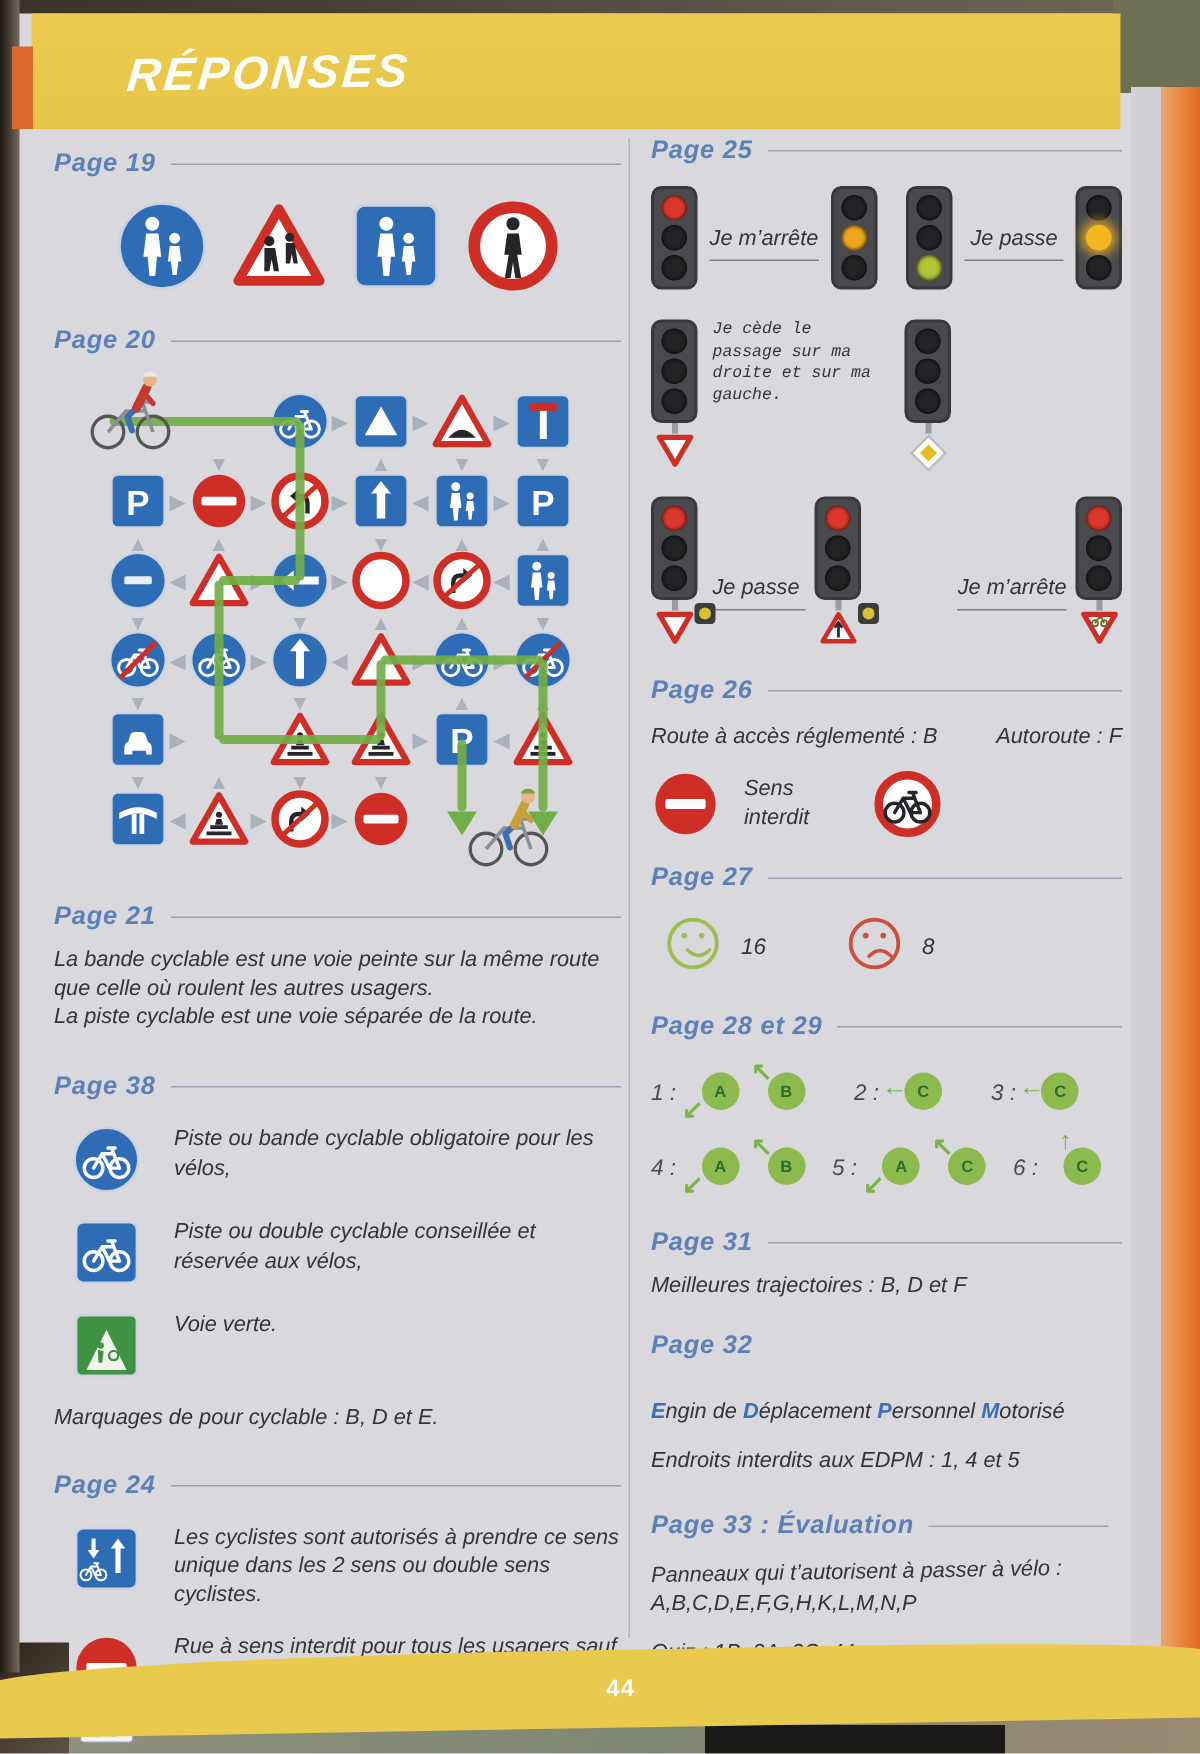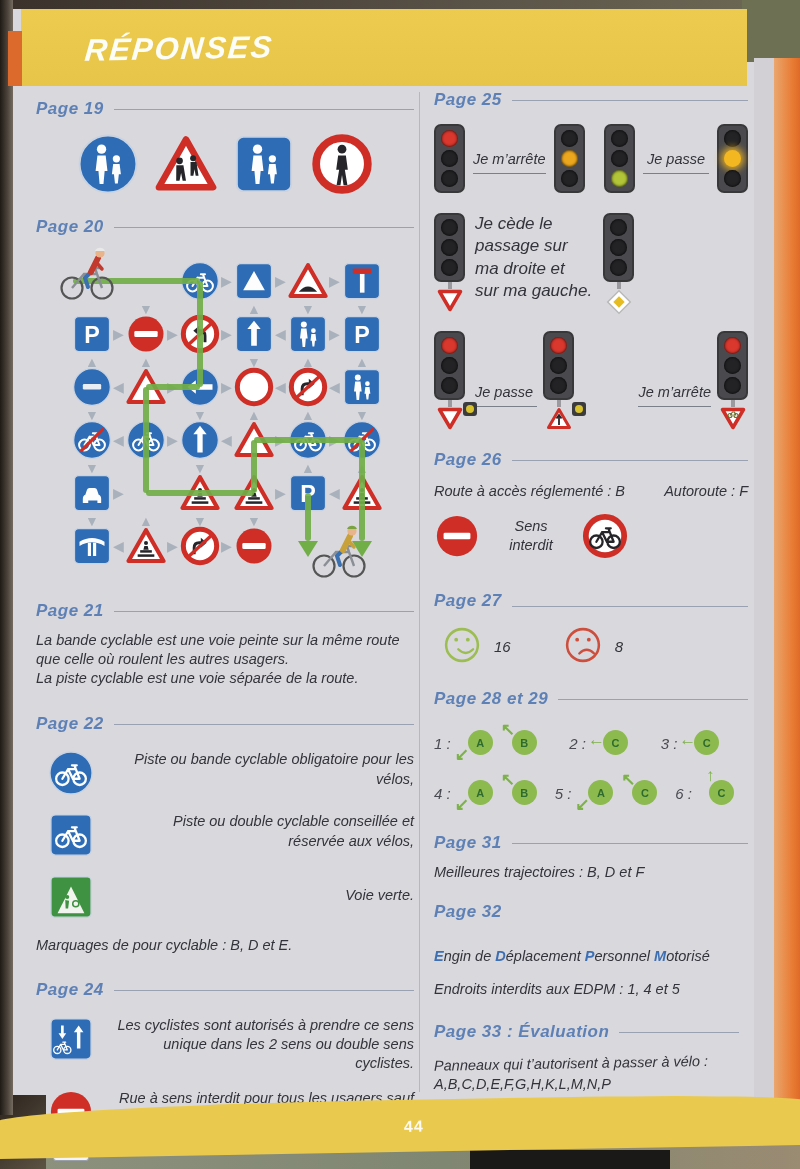--- a/index.html
+++ b/index.html
@@ -25,30 +25,30 @@
   .ftr-num{position:absolute;left:410px;top:18px;color:#fbfaf4;font-size:16px;font-weight:bold;letter-spacing:1px;}
   
   .divider{position:absolute;left:419px;top:92px;width:1px;height:1000px;background:#b4b8c1;}
   .col{position:absolute;top:0;}
   .col-left{left:36px;width:378px;}
   .col-right{left:434px;width:314px;}
   .page-label{display:flex;align-items:baseline;gap:10px;color:#5d80b6;font-weight:bold;
               font-size:17px;font-style:italic;letter-spacing:.5px;}
   .page-label .rule{flex:1;border-top:1.5px solid #99a1b2;transform:translateY(-4px);}
   .txt{color:#33333b;font-size:14.5px;font-style:italic;line-height:1.32;}
-  .small{font-size:17px;}
+  .small{font-size:11px;font-family:Liberation Mono, monospace;}
   
   .sign{display:inline-block;line-height:0;}
   .sign svg{display:block;}
   .s62 svg{width:62px;height:62px;}
   .s46 svg{width:46px;height:46px;}
   .s40 svg{width:40px;height:40px;}
   .signs-row{display:flex;gap:16px;justify-content:center;margin-top:14px;}
   .item-row{display:flex;gap:22px;align-items:flex-start;margin-top:16px;padding-left:12px;}
-  .item-row .txt{flex:1;text-align:right;}
+  .item-row .txt{flex:1;}
   
   .maze{position:relative;width:320px;height:334px;margin:14px 0 0 28px;}
   .mz-sign{position:absolute;width:40px;height:40px;}
   .mz-ar{position:absolute;color:#a9b1bc;font-size:14px;line-height:1;}
   .mz-line{position:absolute;background:#71ae48;opacity:.92;border-radius:3px;}
   .mz-head{position:absolute;width:0;height:0;border-left:10px solid transparent;
            border-right:10px solid transparent;border-top:16px solid #71ae48;}
   .cyclist{position:absolute;line-height:0;}
   
   .tl-wrap{display:flex;flex-direction:column;align-items:center;position:relative;}
@@ -504,21 +504,21 @@
     </div>
 
   <div style="margin-top:16px;" class="page-label">
     <span>Page 21</span>
       <span class="rule"></span>
   </div>
   <div class="txt" style="margin-top:10px;white-space:pre-line;">La bande cyclable est une voie peinte sur la même route que celle où roulent les autres usagers.
 La piste cyclable est une voie séparée de la route.</div>
 
   <div style="margin-top:26px;" class="page-label">
-    <span>Page 22</span>
+    <span>Page 38</span>
       <span class="rule"></span>
   </div>
   <div class="item-row">
     <span class="sign s46">
         <svg viewBox="0 0 48 48" xmlns="http://www.w3.org/2000/svg">
           <circle cx="24" cy="24" r="22" fill="#2e6cb5" stroke="#c9d3e1" stroke-width="1.5"></circle>
           <g stroke="#fdfdfd" stroke-width="2.4" fill="none" stroke-linecap="round">
             <circle cx="15" cy="30" r="6.5"></circle>
             <circle cx="33" cy="30" r="6.5"></circle>
             <path d="M15 30 L21 20 H29 L33 30 M21 20 L26 30 H33 M29 20 L27.5 16 M25 16 h5"></path>
@@ -543,21 +543,21 @@
   <div class="item-row">
     <span class="sign s46">
         <svg viewBox="0 0 48 48" xmlns="http://www.w3.org/2000/svg">
           <rect x="3" y="3" width="42" height="42" rx="4" fill="#3e9241" stroke="#c9d3e1" stroke-width="1.5"></rect>
           <path d="M10 41 L24 13 L38 41 z" fill="#f2f4ef"></path>
           <circle cx="20" cy="24" r="2.2" fill="#3e9241"></circle>
           <path d="M18 27 l4 1 -1 8 h-2.6 z" fill="#3e9241"></path>
           <circle cx="29" cy="31" r="3.2" fill="none" stroke="#3e9241" stroke-width="1.6"></circle>
         </svg>
       </span>
-    <span class="txt" style="margin-top:12px;">Voie verte.</span>
+    <span class="txt" style="">Voie verte.</span>
   </div>
   <div class="txt" style="margin-top:16px;">Marquages de pour cyclable : B, D et E.</div>
 
   <div style="margin-top:24px;" class="page-label">
     <span>Page 24</span>
       <span class="rule"></span>
   </div>
   <div class="item-row">
     <span class="sign s46">
         <svg viewBox="0 0 48 48" xmlns="http://www.w3.org/2000/svg">
@@ -739,34 +739,34 @@
     <span class="txt">Route à accès réglementé : B</span>
     <span class="txt">Autoroute : F</span>
   </div>
   <div style="display:flex;gap:16px;margin-top:12px;align-items:center;">
     <span class="sign s46">
         <svg viewBox="0 0 48 48" xmlns="http://www.w3.org/2000/svg">
           <circle cx="24" cy="24" r="21" fill="#cf2e27"></circle>
           <rect x="10" y="20.5" width="28" height="7" rx="1.5" fill="#fff"></rect>
         </svg>
       </span>
-    <span class="txt" style="width:70px;text-align:center;">Sens interdit</span>
+    <span class="txt" style="width:70px;">Sens interdit</span>
     <span class="sign s46">
         <svg viewBox="0 0 48 48" xmlns="http://www.w3.org/2000/svg">
           <circle cx="24" cy="24" r="20" fill="#fff" stroke="#cf2e27" stroke-width="6"></circle>
           <g stroke="#26262a" stroke-width="2.4" fill="none" stroke-linecap="round">
             <circle cx="15" cy="30" r="6.5"></circle>
             <circle cx="33" cy="30" r="6.5"></circle>
             <path d="M15 30 L21 20 H29 L33 30 M21 20 L26 30 H33 M29 20 L27.5 16 M25 16 h5"></path>
           </g>
         </svg>
       </span>
   </div>
 
-  <div style="margin-top:32px;align-items:flex-end;" class="page-label">
+  <div style="margin-top:16px;" class="page-label">
     <span>Page 27</span>
       <span class="rule"></span>
   </div>
   <div class="faces">
     <span><svg width="36" height="36" viewBox="0 0 34 34">
           <circle cx="17" cy="17" r="15" fill="none" stroke="#9cbd52" stroke-width="2.4"></circle>
           <circle cx="11.5" cy="12" r="1.8" fill="#9cbd52"></circle>
           <circle cx="22.5" cy="12" r="1.8" fill="#9cbd52"></circle>
           <path d="M10 20 q7 7 14 0" transform="translate(3.5,1)" stroke="#9cbd52" stroke-width="2.2" fill="none" stroke-linecap="round"></path>
         </svg></span>

